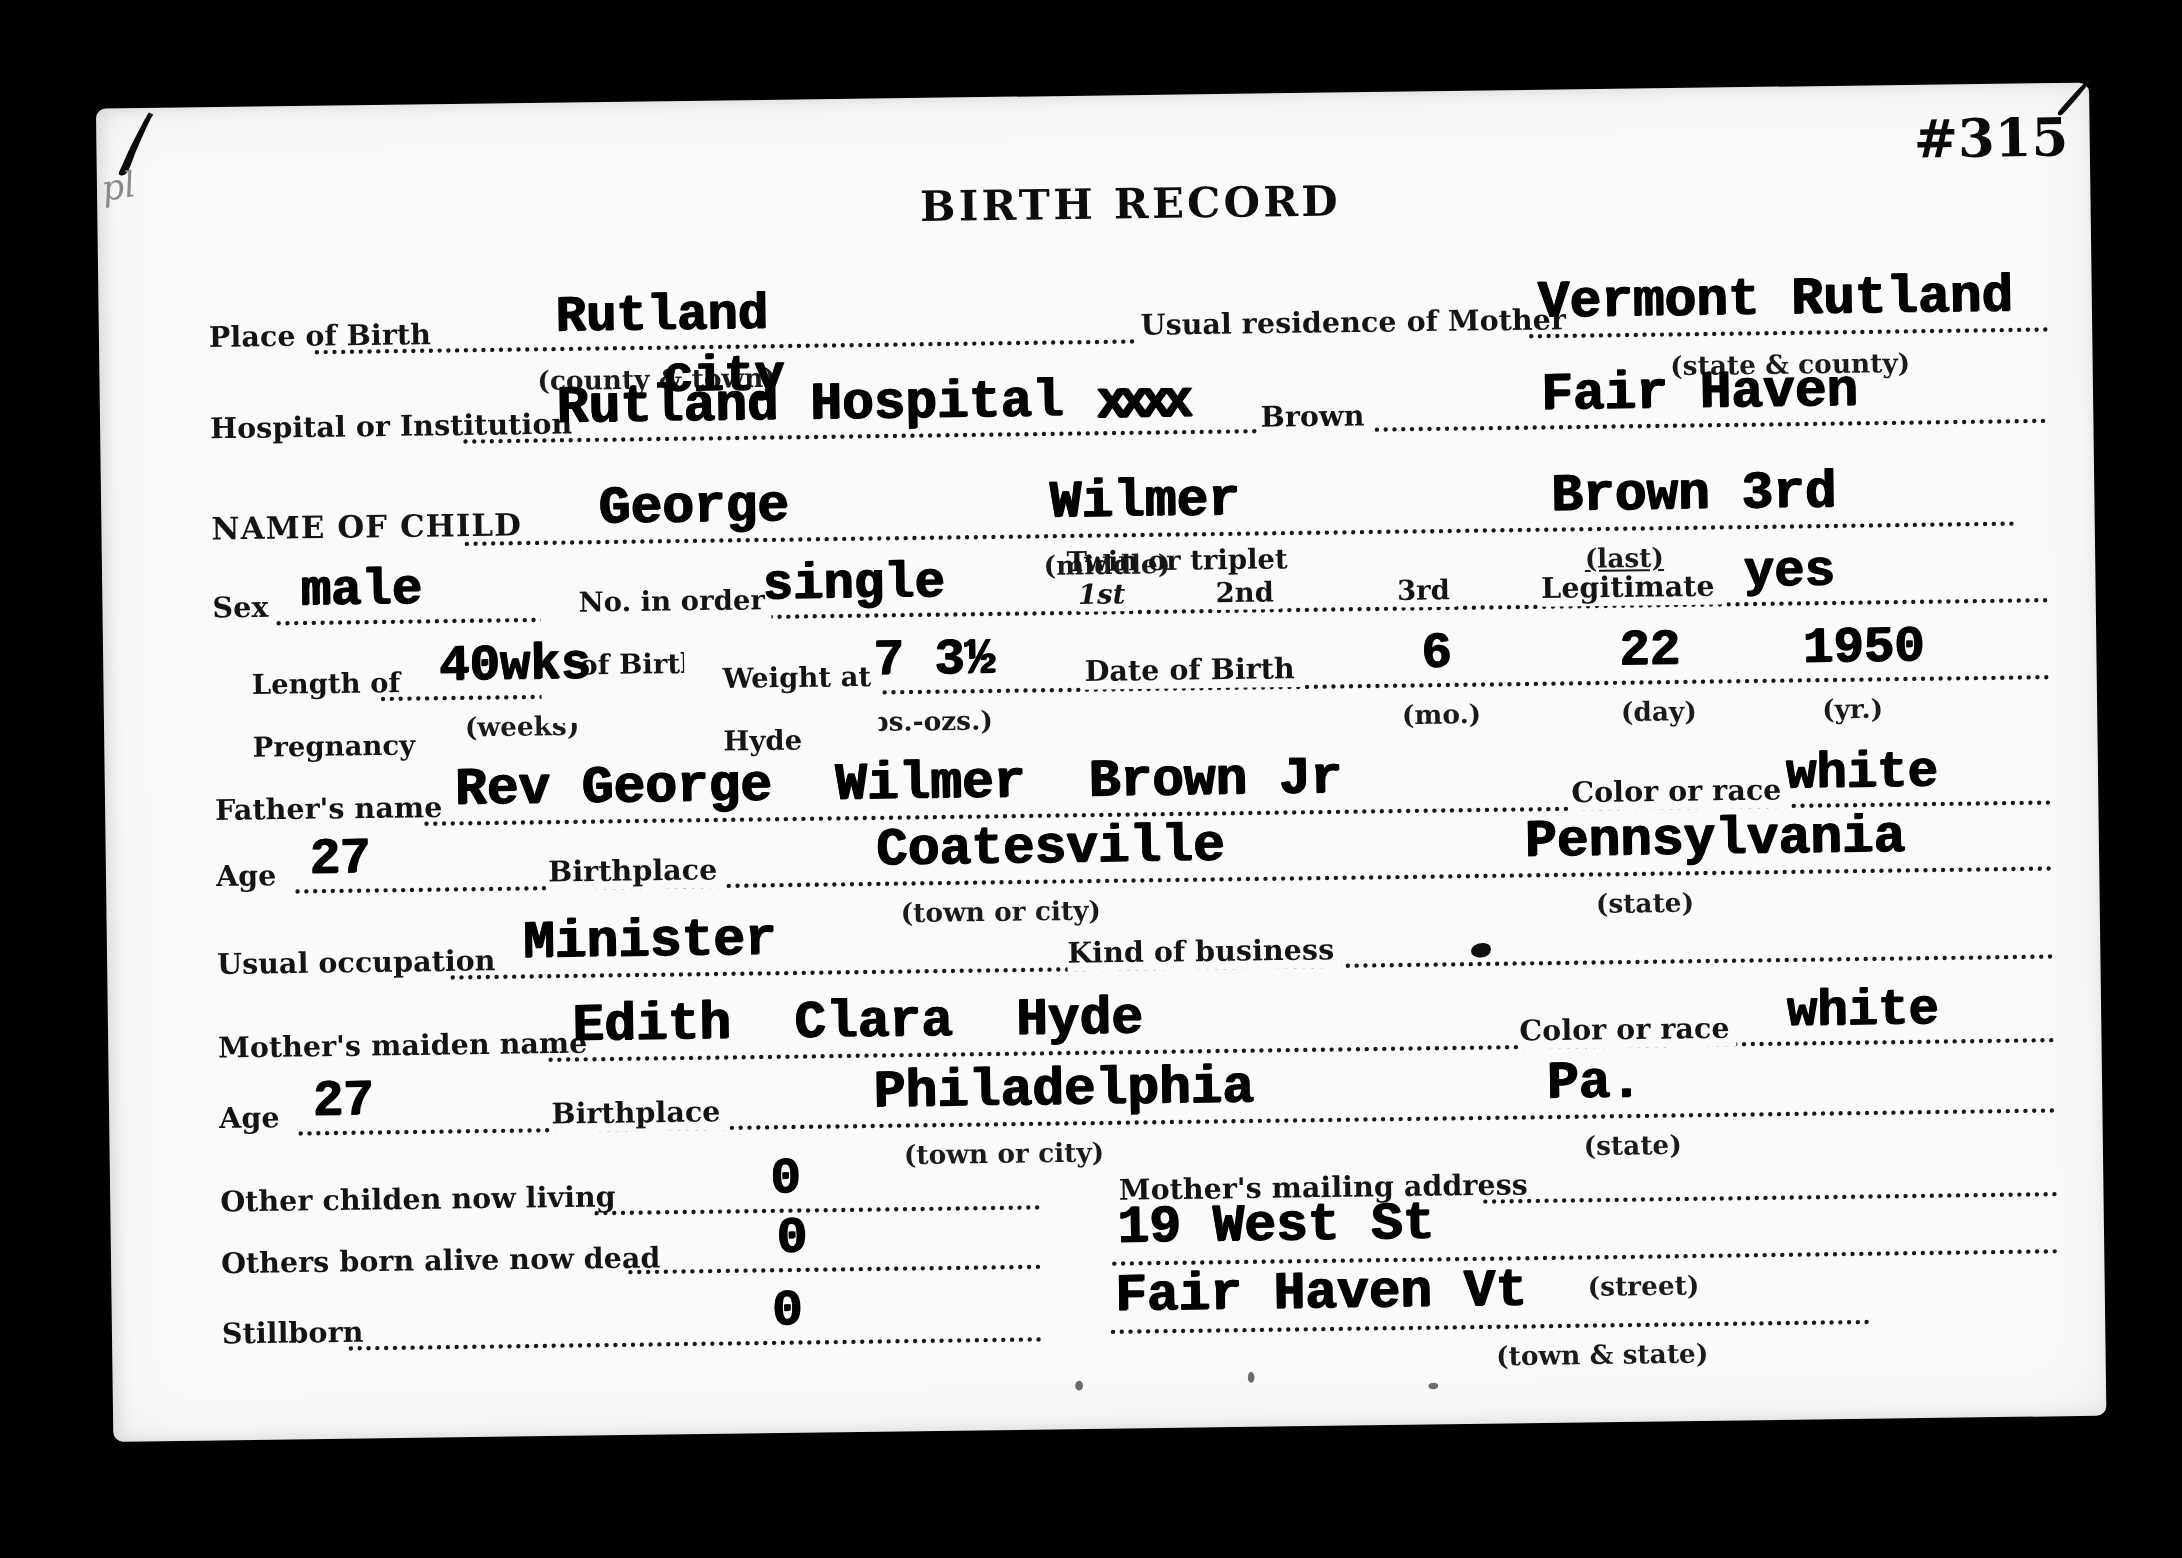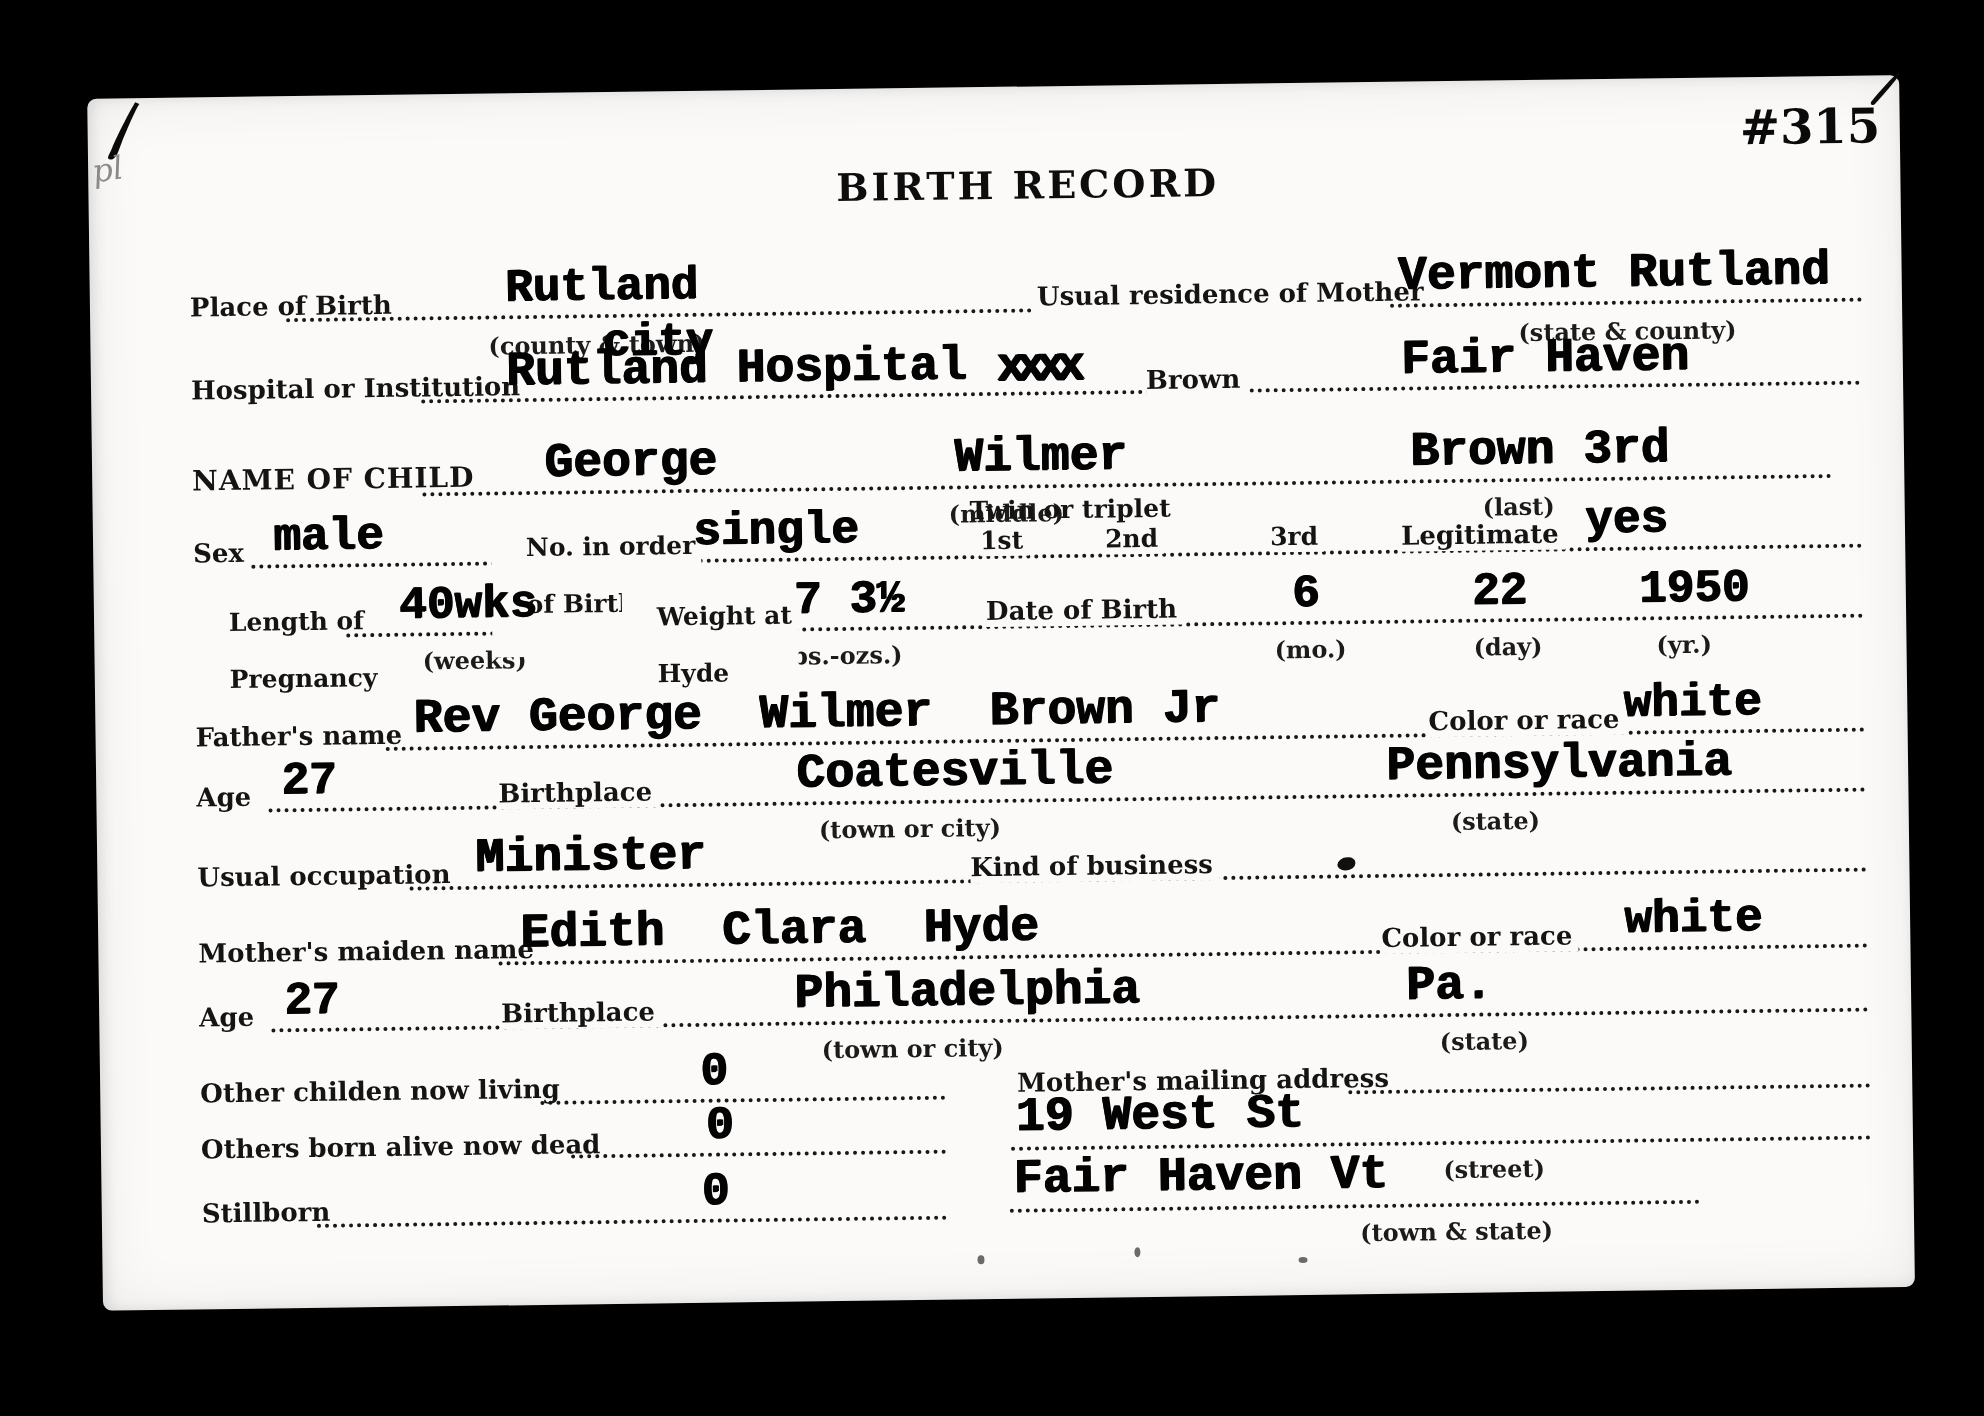--- a/index.html
+++ b/index.html
@@ -66,32 +66,32 @@
   <div class="lbl mask" style="left:1055px;top:281px;">Brown</div>
   <div class="typed big" style="left:1310px;top:254px;">Fair Haven</div>
 
   <div class="lbl caps" style="left:100px;top:368px;">NAME OF CHILD</div>
   <div class="line" style="left:330px;top:398px;width:1410px;"></div>
   <div class="typed big" style="left:452px;top:346px;">George</div>
   <div class="sub" style="left:474px;top:412px;">(first)</div>
   <div class="typed big" style="left:862px;top:346px;">Wilmer</div>
   <div class="sub" style="left:856px;top:412px;">(middle)</div>
   <div class="typed big" style="left:1318px;top:346px;">Brown 3rd</div>
-  <div class="sub" style="left:1390px;top:412px;">(last)</div>
+  <div class="sub" style="left:1348px;top:412px;text-decoration:underline;">(last)</div>
 
   <div class="lbl" style="left:100px;top:442px;">Sex</div>
   <div class="line" style="left:158px;top:468px;width:1612px;"></div>
   <div class="typed" style="left:180px;top:418px;">male</div>
   <div class="lbl small mask" style="left:398px;top:412px;padding-bottom:8px;">
     <span>No. in order</span><br>
     <span>of Birth</span>
   </div>
   <div class="typed" style="left:600px;top:418px;">single</div>
   <div class="lbl small" style="left:877px;top:410px;">Twin or triplet</div>
-  <div class="lbl small mask" style="left:887px;top:440px;">1st</div>
+  <div class="lbl small mask" style="left:887px;top:440px;font-style:italic;">1st</div>
   <div class="lbl small mask" style="left:1012px;top:440px;">2nd</div>
   <div class="lbl small mask" style="left:1177px;top:440px;">3rd</div>
   <div class="lbl mask" style="left:1308px;top:440px;">Legitimate</div>
   <div class="typed" style="left:1492px;top:418px;">yes</div>
 
   <div class="lbl small" style="left:100px;top:483px;">
     <span>Length of</span><br>
     <span>Pregnancy</span>
   </div>
   <div class="line" style="left:252px;top:538px;width:1518px;"></div>

